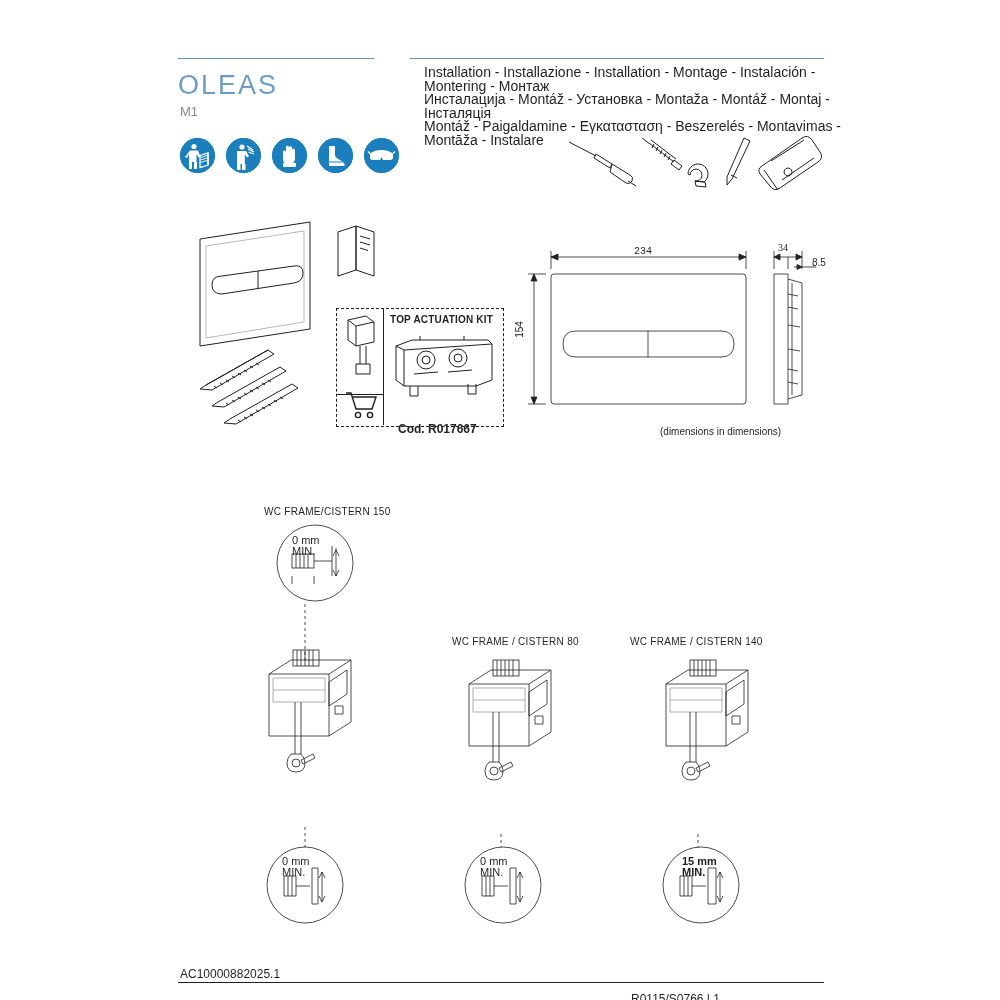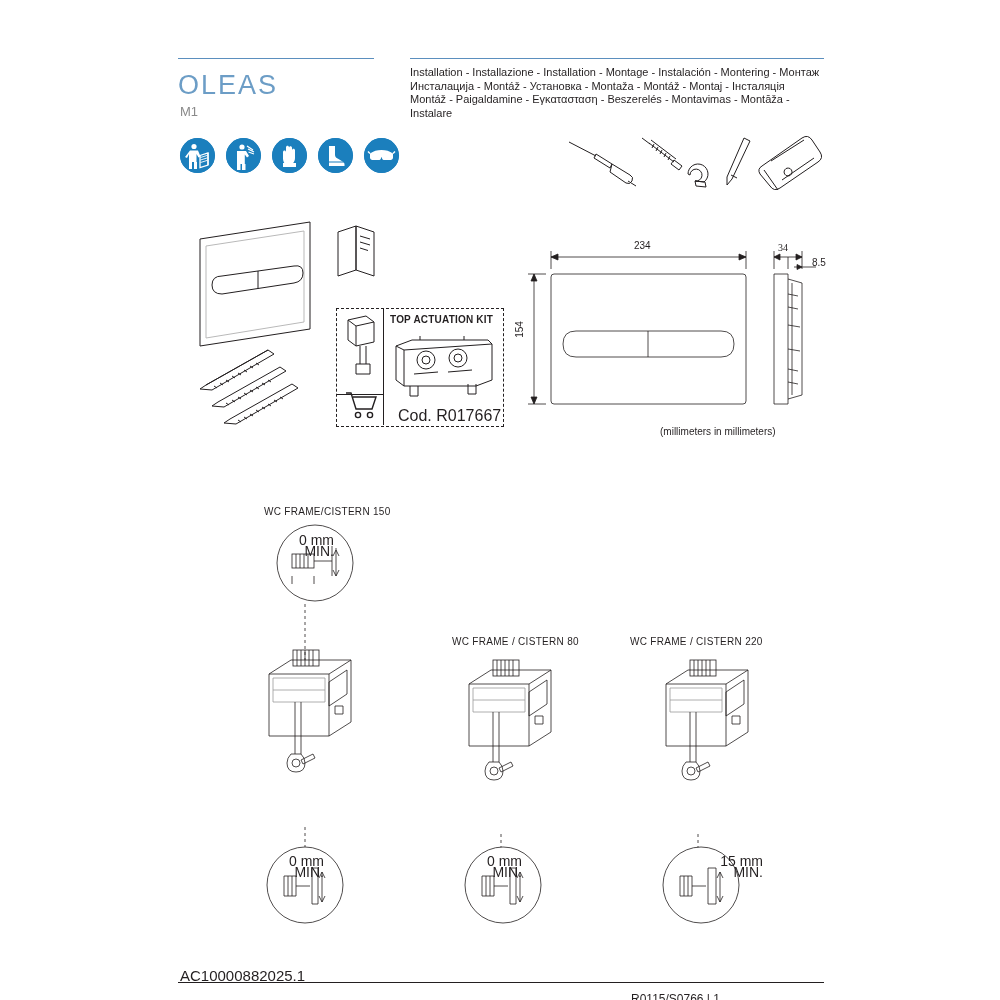--- a/index.html
+++ b/index.html
@@ -42,23 +42,23 @@
     color: #8a8a8a;
   }
   .lang-rule {
     position: absolute;
     left: 410px; top: 34px;
     width: 414px; height: 1px;
     background: #5b8fbe;
   }
   .lang-block {
     position: absolute;
-    left: 410px; top: 42px;
+    left: 424px; top: 42px;
     width: 420px;
-    font-size: 11px;
+    font-size: 14px;
     line-height: 13.5px;
     color: #231f20;
   }
   
   .ppe-row {
     position: absolute;
     left: 180px; top: 114px;
     display: flex;
     gap: 11px;
   }
@@ -96,23 +96,23 @@
   }
   .kit-title {
     position: absolute;
     left: 390px; top: 290px;
     font-size: 10px;
     font-weight: bold;
     letter-spacing: .2px;
   }
   .kit-code {
     position: absolute;
-    left: 398px; top: 383px;
-    font-size: 16px;
-    font-weight: normal;
+    left: 398px; top: 398px;
+    font-size: 12px;
+    font-weight: bold;
   }
   .kit-divider {
     position: absolute;
     left: 383px; top: 284px;
     width: 1px; height: 117px;
     background: #231f20;
   }
   .kit-sub {
     position: absolute;
     left: 336px; top: 370px;
@@ -140,35 +140,35 @@
     font-size: 10px;
     font-weight: normal;
     letter-spacing: .3px;
   }
   .t150 { left: 264px; top: 482px; }
   .t80  { left: 452px; top: 612px; }
   .t120 { left: 630px; top: 612px; }
 
   .callout-text {
     position: absolute;
-    font-size: 14px;
-    text-align: right;
+    font-size: 11px;
+    text-align: left;
     line-height: 11px;
   }
   
   .footer-rule {
     position: absolute;
     left: 178px; top: 958px;
     width: 646px; height: 1px;
     background: #231f20;
   }
   .footer-left {
     position: absolute;
     left: 180px; top: 943px;
-    font-size: 15px;
+    font-size: 12px;
   }
   .footer-right {
     position: absolute;
     right: 176px; top: 968px;
     font-size: 12px;
   }
   svg { display: block; }
 </style>
 </head>
 <body>
@@ -391,25 +391,25 @@
         <path d="M258 30 L258 12 M286 30 L286 12"></path>
         <path d="M272 30 L272 18"></path>
         <path d="M258 18 L286 18"></path>
         <path d="M258 18 l6 -3 l0 6 Z" fill="#231f20"></path>
         <path d="M286 18 l-6 -3 l0 6 Z" fill="#231f20"></path>
         <path d="M278 28 L300 28"></path>
         <path d="M286 28 l-5 -2.5 l0 5 Z" fill="#231f20"></path>
       </g>
     </svg>
   </div>
-  <div class="dim-label" style="left:634px;top:216px;">234</div>
+  <div class="dim-label" style="left:634px;top:222px;font-family:Liberation Mono, monospace;">234</div>
   <div class="dim-label" style="left:511px;top:300px;transform:rotate(-90deg);">154</div>
   <div class="dim-label" style="left:778px;top:218px;font-family:Liberation Serif, serif;">34</div>
   <div class="dim-label" style="left:812px;top:233px;">8.5</div>
-  <div class="dim-note">(millimeters in millimeters)</div>
+  <div class="dim-note">(dimensions in dimensions)</div>
 
   <div class="sec-title t150">WC FRAME/CISTERN 150</div>
 
   <div style="position:absolute;left:276px;top:500px;width:78px;height:78px;">
     <svg width="78" height="78" viewBox="0 0 78 78">
       <circle cx="39" cy="39" r="38" fill="#ffffff" stroke="#231f20" stroke-width="0.8"></circle>
       <g stroke="#231f20" fill="none" stroke-width="0.8">
         <rect x="16" y="30" width="22" height="14"></rect>
         <path d="M20 30 L20 44 M24 30 L24 44 M28 30 L28 44 M32 30 L32 44"></path>
         <path d="M38 37 L56 37"></path>
@@ -506,21 +506,21 @@
         <path d="M56 26 L56 56"></path>
         <path d="M56 26 l-3 6 M56 26 l3 6 M56 56 l-3 -6 M56 56 l3 -6"></path>
       </g>
     </svg>
   </div>
   <div class="callout-text" style="left:480px;top:832px;width:42px;">
     <span>0 mm</span><br>
     <span>MIN.</span>
   </div>
 
-  <div class="sec-title t120">WC FRAME / CISTERN 220</div>
+  <div class="sec-title t120">WC FRAME / CISTERN 140</div>
 
   <div style="position:absolute;left:652px;top:630px;width:130px;height:210px;">
     <svg width="130" height="210" viewBox="0 0 130 210">
       <g stroke="#231f20" fill="none" stroke-width="0.8">
         <path d="M46 180 L46 208" stroke-dasharray="3 3"></path>
         <path d="M14 30 L36 16 L96 16 L96 78 L74 92 L14 92 Z"></path>
         <path d="M14 30 L74 30 L74 92"></path>
         <path d="M74 30 L96 16"></path>
         <rect x="38" y="6" width="26" height="16"></rect>
         <path d="M42 6 L42 22 M46 6 L46 22 M50 6 L50 22 M54 6 L54 22 M58 6 L58 22"></path>
@@ -544,21 +544,21 @@
         <path d="M18 30 L30 30 L30 50 L18 50 Z"></path>
         <path d="M22 30 L22 50 M26 30 L26 50"></path>
         <path d="M30 40 L44 40"></path>
         <path d="M46 22 L46 58 M54 22 L54 58"></path>
         <path d="M46 58 L54 58 M46 22 L54 22"></path>
         <path d="M58 26 L58 56"></path>
         <path d="M58 26 l-3 6 M58 26 l3 6 M58 56 l-3 -6 M58 56 l3 -6"></path>
       </g>
     </svg>
   </div>
-  <div class="callout-text" style="left:717px;top:832px;width:46px;">
+  <div class="callout-text" style="left:682px;top:832px;width:46px;font-weight:bold;">
     <span>15 mm</span><br>
     <span>MIN.</span>
   </div>
 
   <div class="footer-rule"></div>
   <div class="footer-left">AC10000882025.1</div>
   <div class="footer-right">R0115/S0766  |  1</div>
 
 </div>
 

